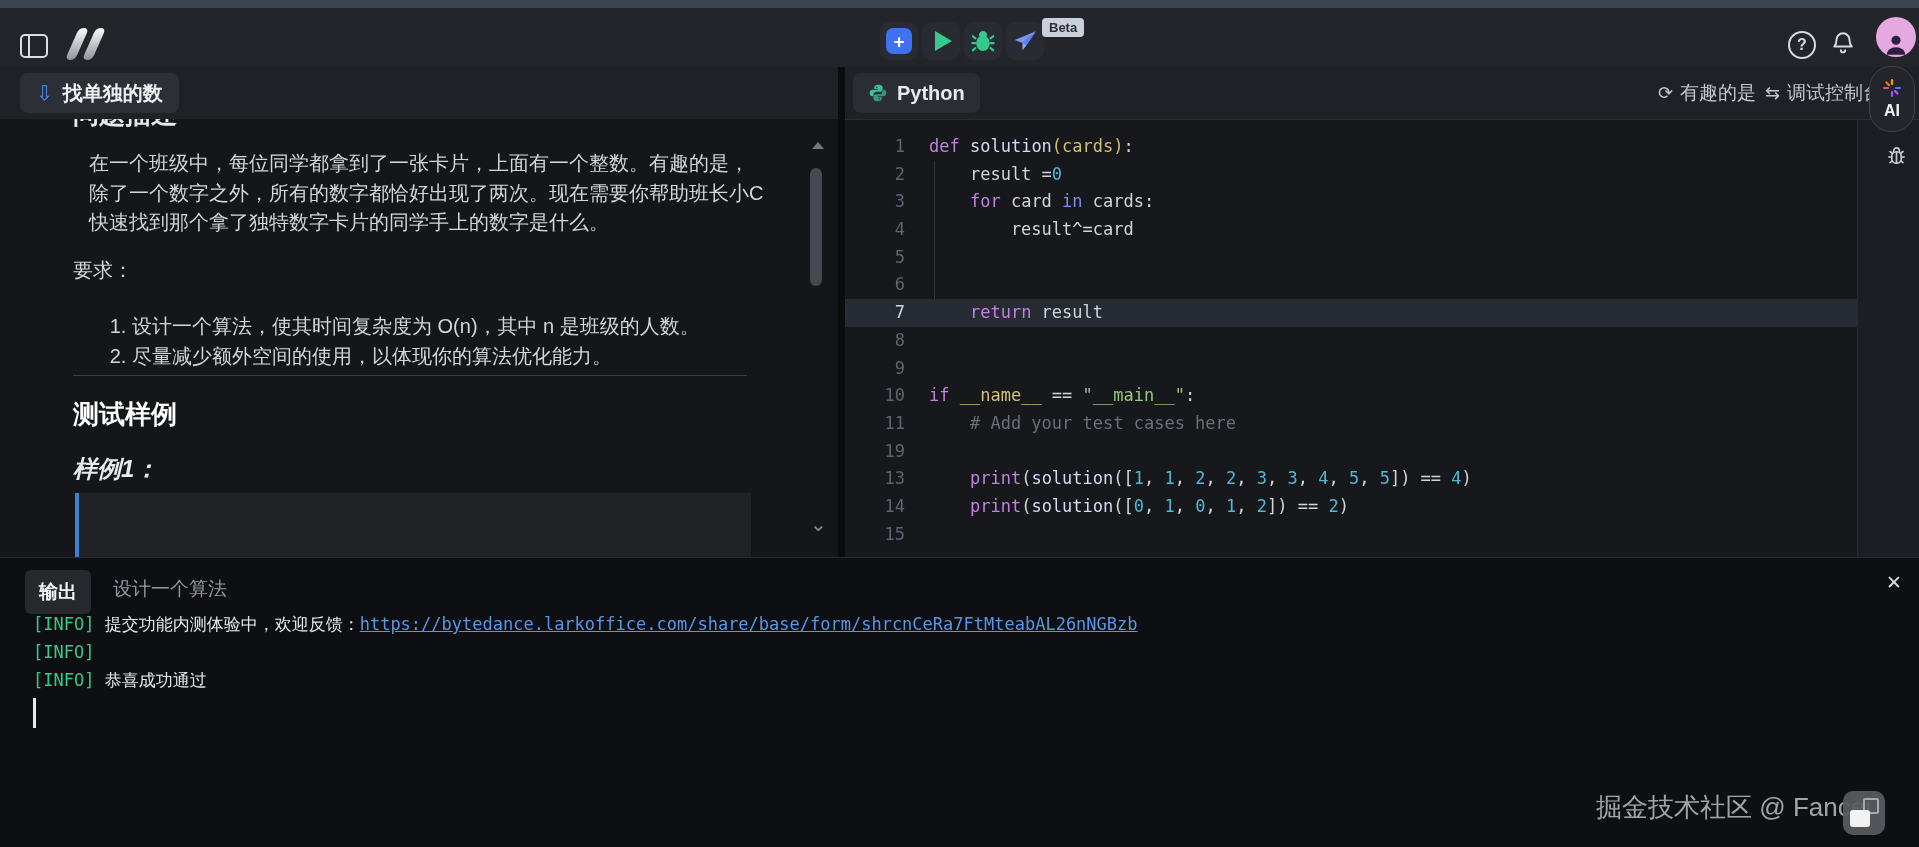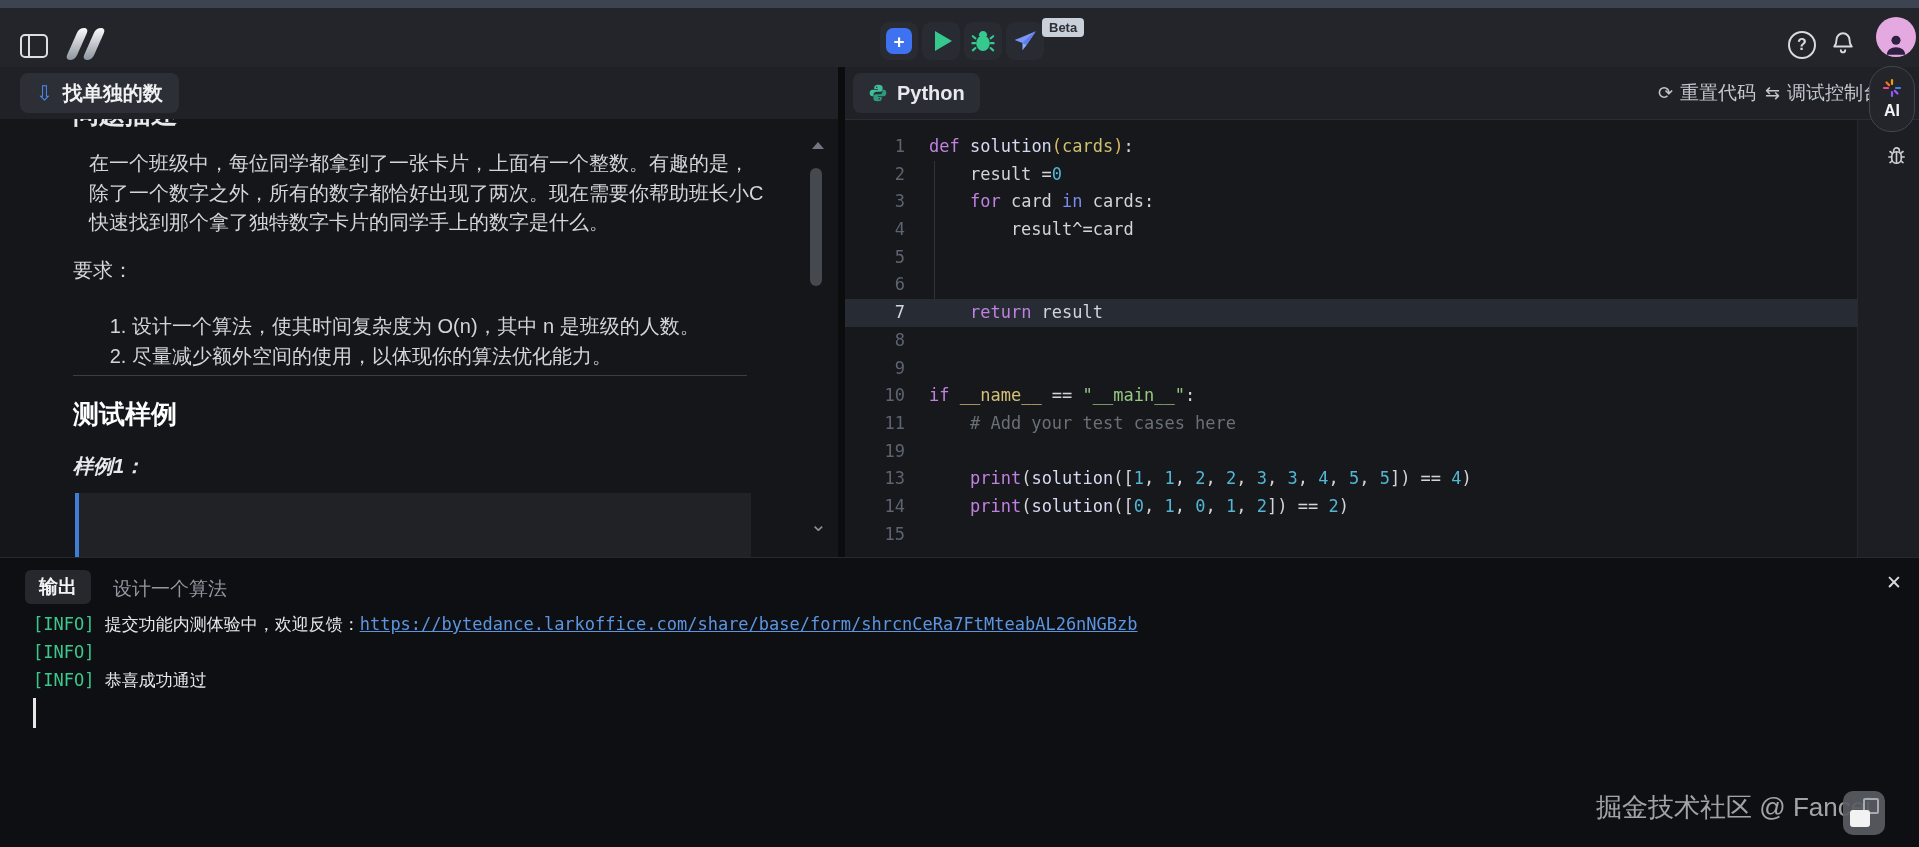--- a/index.html
+++ b/index.html
@@ -36,21 +36,21 @@
                display:flex;align-items:center;gap:10px;padding:0 16px;}
   .problem-tab .arrow{color:#4d8df0;font-size:20px;line-height:1;}
   .problem-tab .label{color:#f0f1f3;font-size:20px;font-weight:bold;}
   .left-content{position:absolute;left:0;top:119px;width:838px;height:438px;background:#141619;overflow:hidden;}
   .clipped-heading{position:absolute;left:73px;top:-22px;font-size:26px;font-weight:bold;color:#e8e9eb;}
   .prob-par{position:absolute;left:73px;top:30px;width:676px;font-size:20px;line-height:29.5px;color:#d3d5d9;margin-left:16px;}
   .req-label{position:absolute;left:73px;top:138px;font-size:20px;color:#d3d5d9;}
   .req-list{position:absolute;left:73px;top:176px;width:660px;margin:16px;padding:0 0 0 43px;font-size:20px;line-height:30px;color:#d3d5d9;}
   .hr{position:absolute;left:73px;top:256px;width:674px;height:1px;background:#3a3e45;}
   .test-heading{position:absolute;left:73px;top:278px;font-size:26px;font-weight:bold;color:#fff;}
-  .sample-label{position:absolute;left:73px;top:334px;font-size:20px;font-weight:bold;font-style:italic;color:#e8e9eb;}
+  .sample-label{position:absolute;left:73px;top:334px;font-size:24px;font-weight:bold;font-style:italic;color:#e8e9eb;}
   .sample-block{position:absolute;left:75px;top:374px;width:650px;background:#202226;border-left:4px solid #3f7ed6;
                 padding:14px 0 20px 22px;font-size:20px;line-height:29px;white-space:pre;}
   .scroll-thumb{position:absolute;left:810px;top:168px;width:12px;height:118px;background:#45484e;border-radius:6px;}
   .scroll-up{position:absolute;left:812px;top:142px;width:0;height:0;border-left:6px solid transparent;border-right:6px solid transparent;border-bottom:7px solid #72767e;}
   .scroll-down{position:absolute;left:810px;top:512px;color:#8a8e96;font-size:20px;}
 
   
   .right-header{position:absolute;left:845px;top:67px;width:1074px;height:52px;background:#1f2127;border-bottom:1px solid #2a2d33;}
   .lang-tab{position:absolute;left:8px;top:6px;height:40px;background:#2a2d34;border-radius:8px;
             display:flex;align-items:center;gap:9px;padding:0 15px;}
@@ -68,21 +68,21 @@
   .tk-kw{color:#c181e0}.tk-kw2{color:#7e8bed}.tk-fn{color:#d6d9f2}.tk-prm{color:#cdc06e}.tk-pnc{color:#d9ba62}
   .tk-num{color:#52b6d4}.tk-str{color:#98c882}.tk-cmt{color:#697078}.tk-pln{color:#d2d4d8}.tk-spc{color:#d5c078}
   .right-sidebar{position:absolute;left:1857px;top:120px;width:62px;height:437px;background:#1c1e23;border-left:1px solid #26292f;}
   .ai-pill{position:absolute;left:1869px;top:66px;width:44px;height:64px;border:1.5px solid #41454e;border-radius:22px;background:#23252b;
            display:flex;flex-direction:column;align-items:center;justify-content:center;gap:4px;}
   .ai-pill .ai-label{color:#f2f3f5;font-size:16px;font-weight:bold;}
   .sidebar-bug{position:absolute;left:1885px;top:145px;}
 
   
   .console{position:absolute;left:0;top:557px;width:1919px;height:290px;background:#0e0f12;border-top:1px solid #26292f;}
-  .console-tab-active{position:absolute;left:25px;top:12px;height:34px;background:#26282e;border-radius:6px;
+  .console-tab-active{position:absolute;left:25px;top:12px;height:44px;background:#26282e;border-radius:6px;
                       display:flex;align-items:center;padding:0 14px;color:#f2f3f5;font-size:19px;font-weight:bold;}
   .console-tab{position:absolute;left:113px;top:18px;color:#9298a2;font-size:19px;}
   .console-close{position:absolute;left:1886px;top:13px;color:#d8dadd;font-size:19px;}
   .console-body{position:absolute;left:33px;top:52px;white-space:pre;font-family:"DejaVu Sans Mono","Liberation Mono",monospace;font-size:17px;line-height:28px;}
   .ck-info{color:#3bc88c}.ck-text{color:#e6e7e9}
   .ck-link{color:#5c95e0;text-decoration:underline;cursor:pointer;}
   .console-cursor{display:inline-block;width:2.5px;height:30px;background:#e8e8e8;margin-top:4px;}
 
   
   .watermark{position:absolute;right:48px;bottom:22px;font-size:26px;color:rgba(255,255,255,0.62);}
@@ -173,21 +173,21 @@
   <div class="right-header">
     <div class="lang-tab">
       <svg viewBox="0 0 24 24" width="20" height="20">
         <path fill="#3fbf97" d="M11.9 2c-2.5 0-4.4 1-4.4 3v2.2h4.5v.9H5.3C3.2 8.1 2 9.7 2 12c0 2.2 1 3.9 3.1 3.9h1.6v-2.3c0-1.9 1.7-3.2 3.6-3.2h4.4c1.6 0 2.8-1.3 2.8-2.9V5c0-2-1.9-3-4.6-3h-1.2zm-1.4 2.2a.9.9 0 1 1 0 1.8.9.9 0 0 1 0-1.8z"></path>
         <path fill="#2e9a7c" d="M12.1 22c2.5 0 4.4-1 4.4-3v-2.2H12v-.9h6.7c2.1 0 3.3-1.6 3.3-3.9 0-2.2-1-3.9-3.1-3.9h-1.6v2.3c0 1.9-1.7 3.2-3.6 3.2H9.3c-1.6 0-2.8 1.3-2.8 2.9V19c0 2 1.9 3 4.6 3h1zm1.4-2.2a.9.9 0 1 1 0-1.8.9.9 0 0 1 0 1.8z"></path>
       </svg>
       <span class="label">Python</span>
     </div>
     <div class="hdr-btn reset-btn">
       <span class="ic">⟳</span>
-      <span>重置代码</span>
+      <span>有趣的是</span>
     </div>
     <div class="hdr-btn switch-btn">
       <span class="ic">⇆</span>
       <span>调试控制台</span>
     </div>
   </div>
 
   <div class="editor">
     <div class="indent-guide"></div>
     <div class="code-area" id="code-area">

